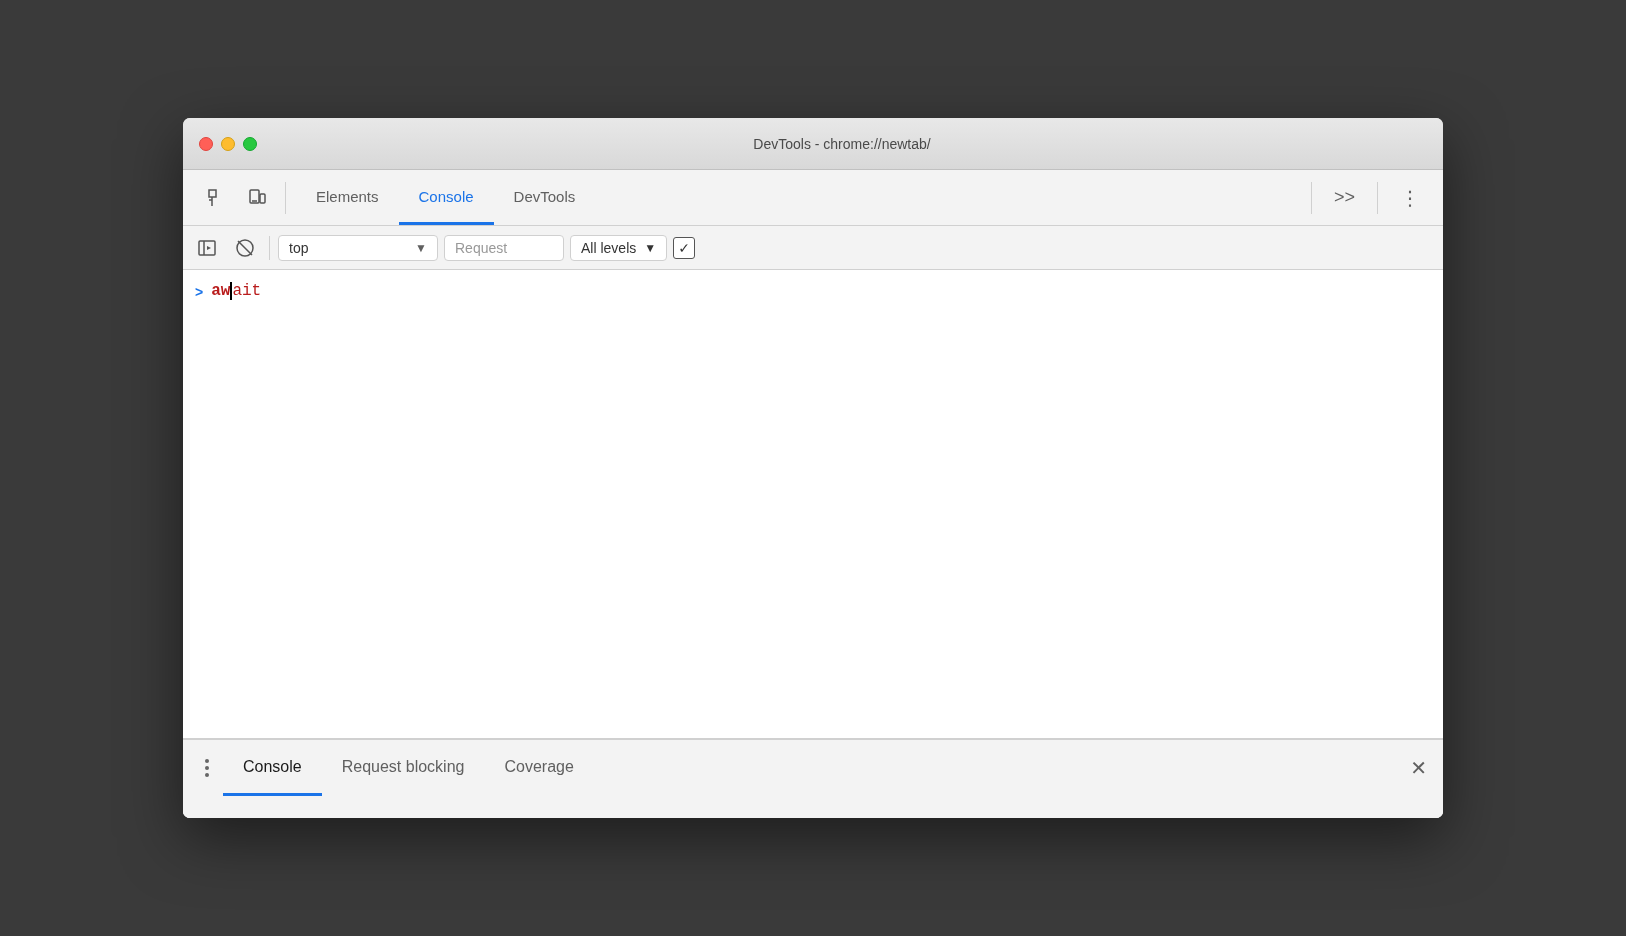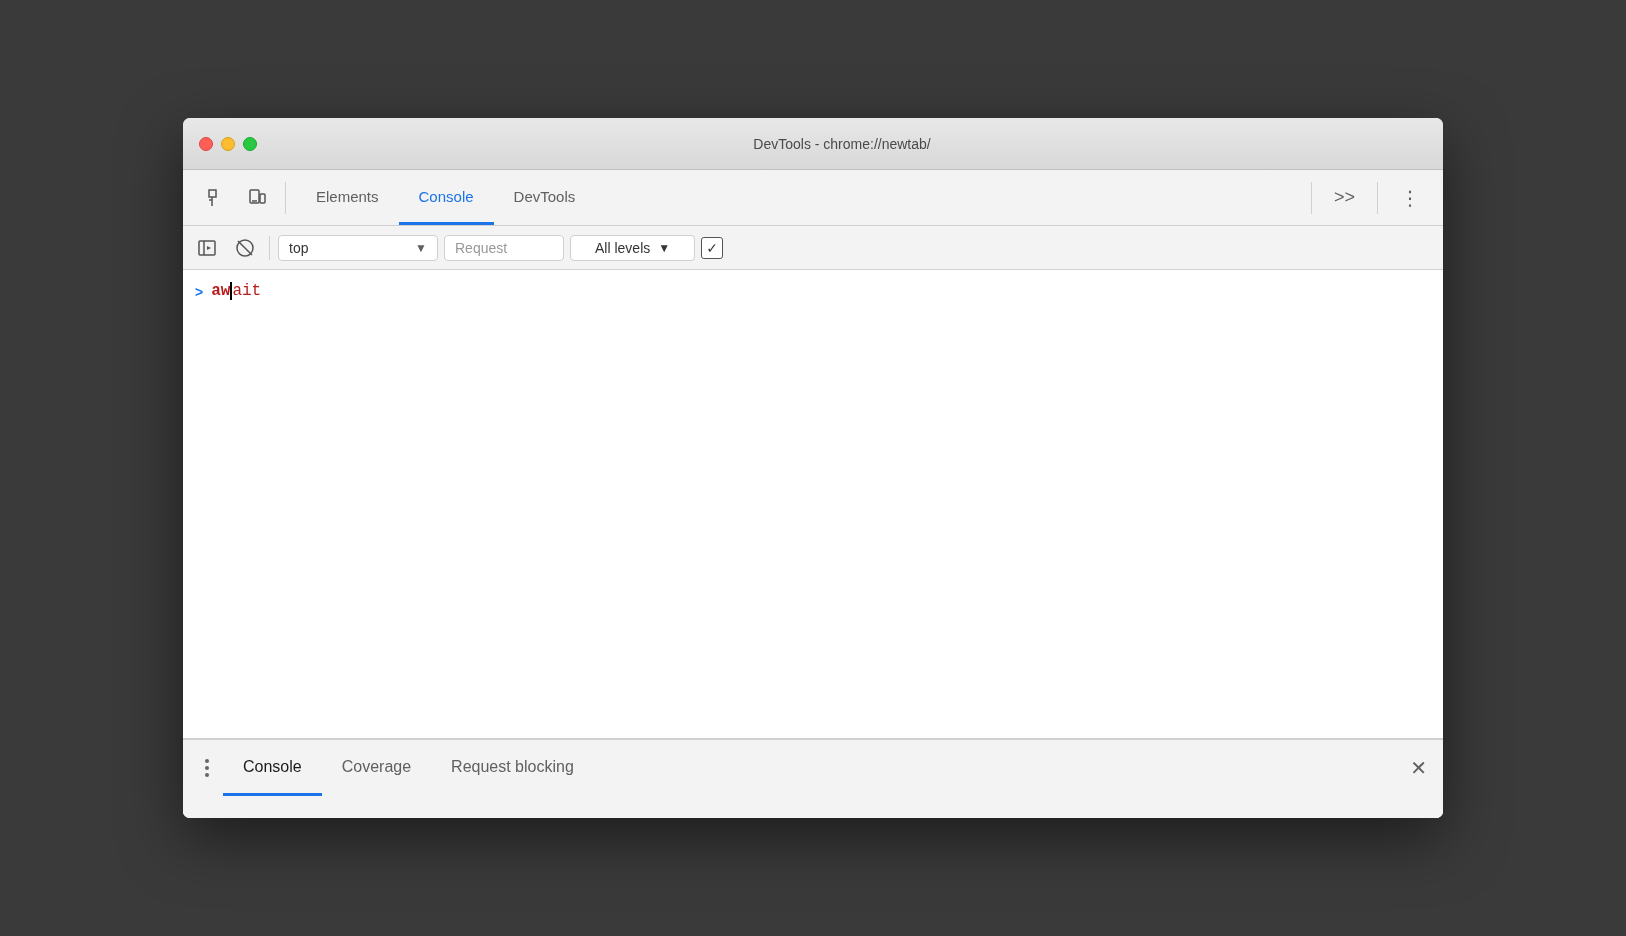--- a/index.html
+++ b/index.html
@@ -209,21 +209,21 @@
       background: white;
       min-width: 120px;
       font-size: 14px;
       color: #888;
     }
 
     .levels-selector {
       display: flex;
       align-items: center;
       gap: 4px;
-      padding: 4px 24px;
+      padding: 4px 10px;
       border: 1px solid #d0d0d0;
       border-radius: 4px;
       background: white;
       cursor: pointer;
       font-size: 14px;
       color: #333;
     }
 
     .checkbox-area {
       width: 22px;
@@ -462,24 +462,24 @@
             <span style="width:4px;height:4px;background:#666;border-radius:50%;display:block;"></span>
             <span style="width:4px;height:4px;background:#666;border-radius:50%;display:block;"></span>
             <span style="width:4px;height:4px;background:#666;border-radius:50%;display:block;"></span>
           </span>
         </div>
 
         <div class="drawer-tab active">
           <span>Console</span>
         </div>
         <div class="drawer-tab">
+          <span>Request blocking</span>
+        </div>
+        <div class="drawer-tab">
           <span>Coverage</span>
-        </div>
-        <div class="drawer-tab">
-          <span>Request blocking</span>
         </div>
 
         <div class="drawer-close">✕</div>
       </div>
     </div>
 
   </div>
 </div>
 
 </body></html>

